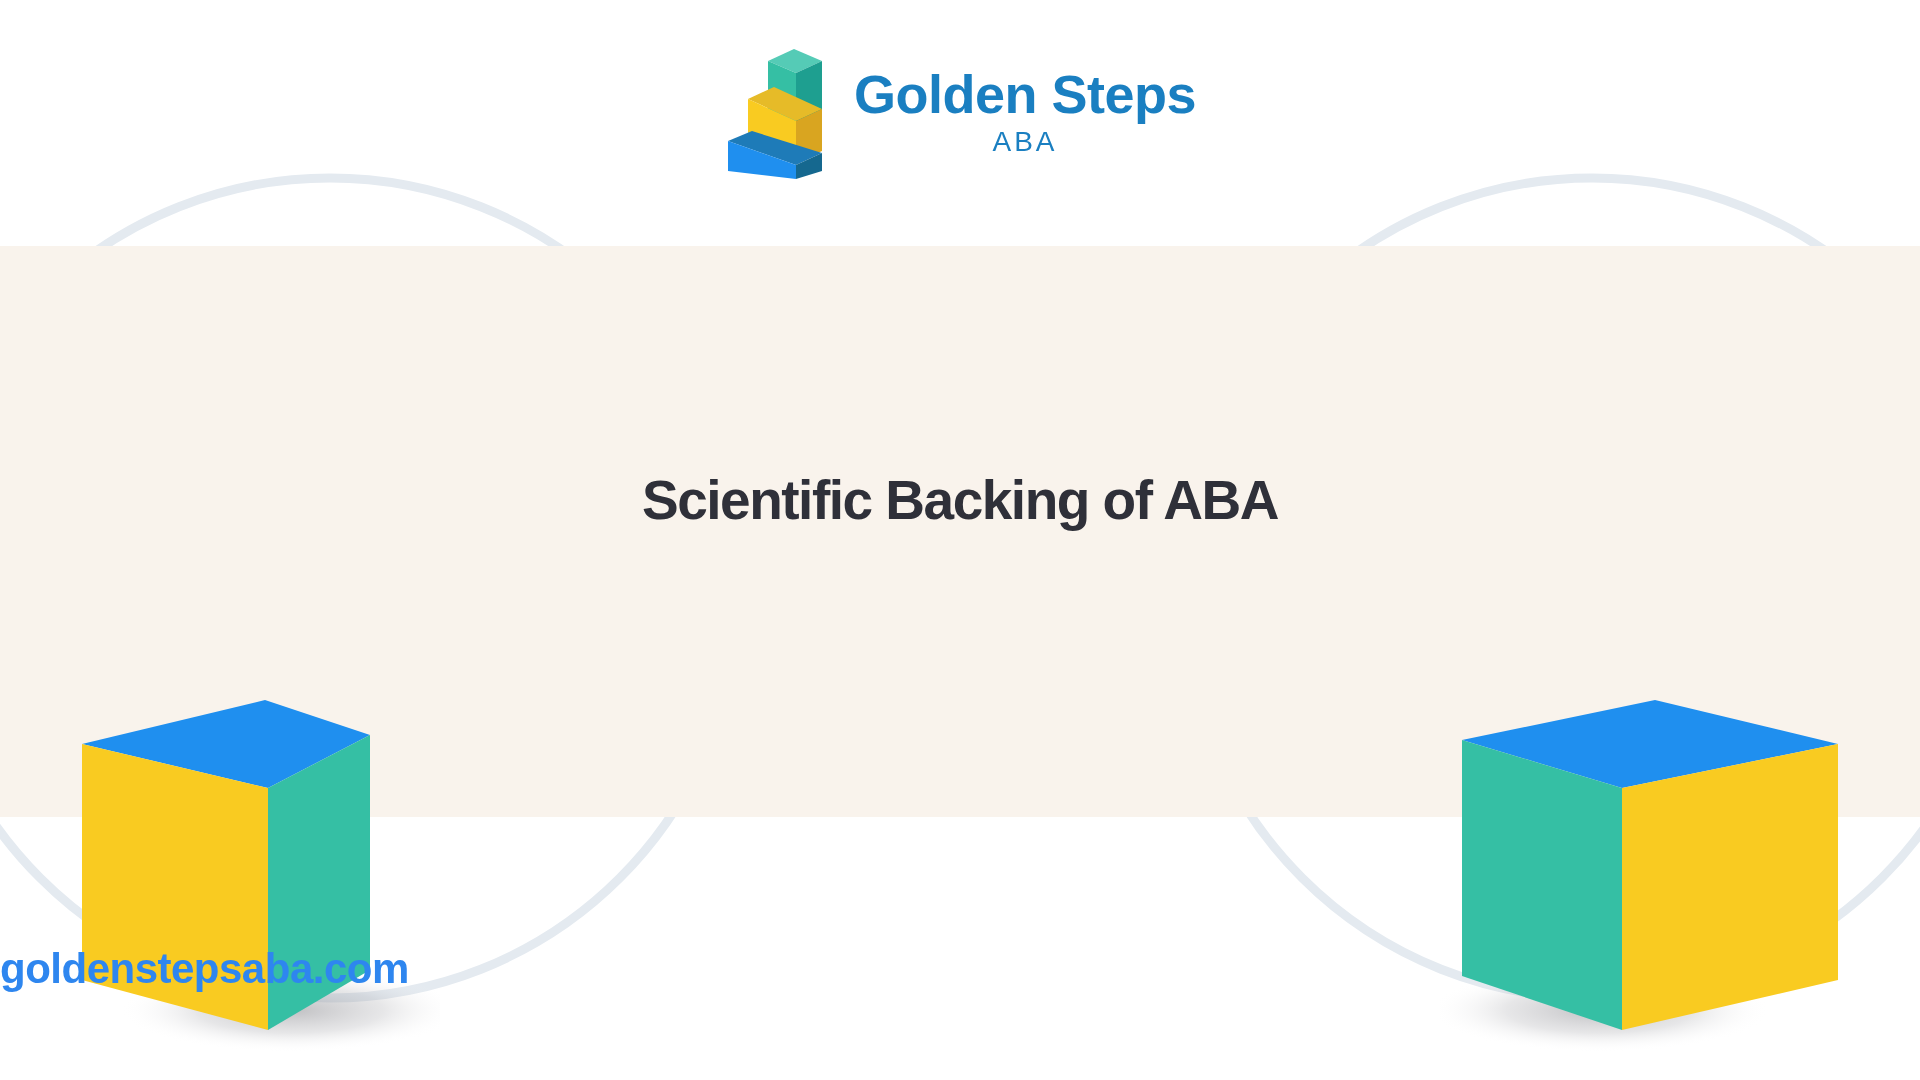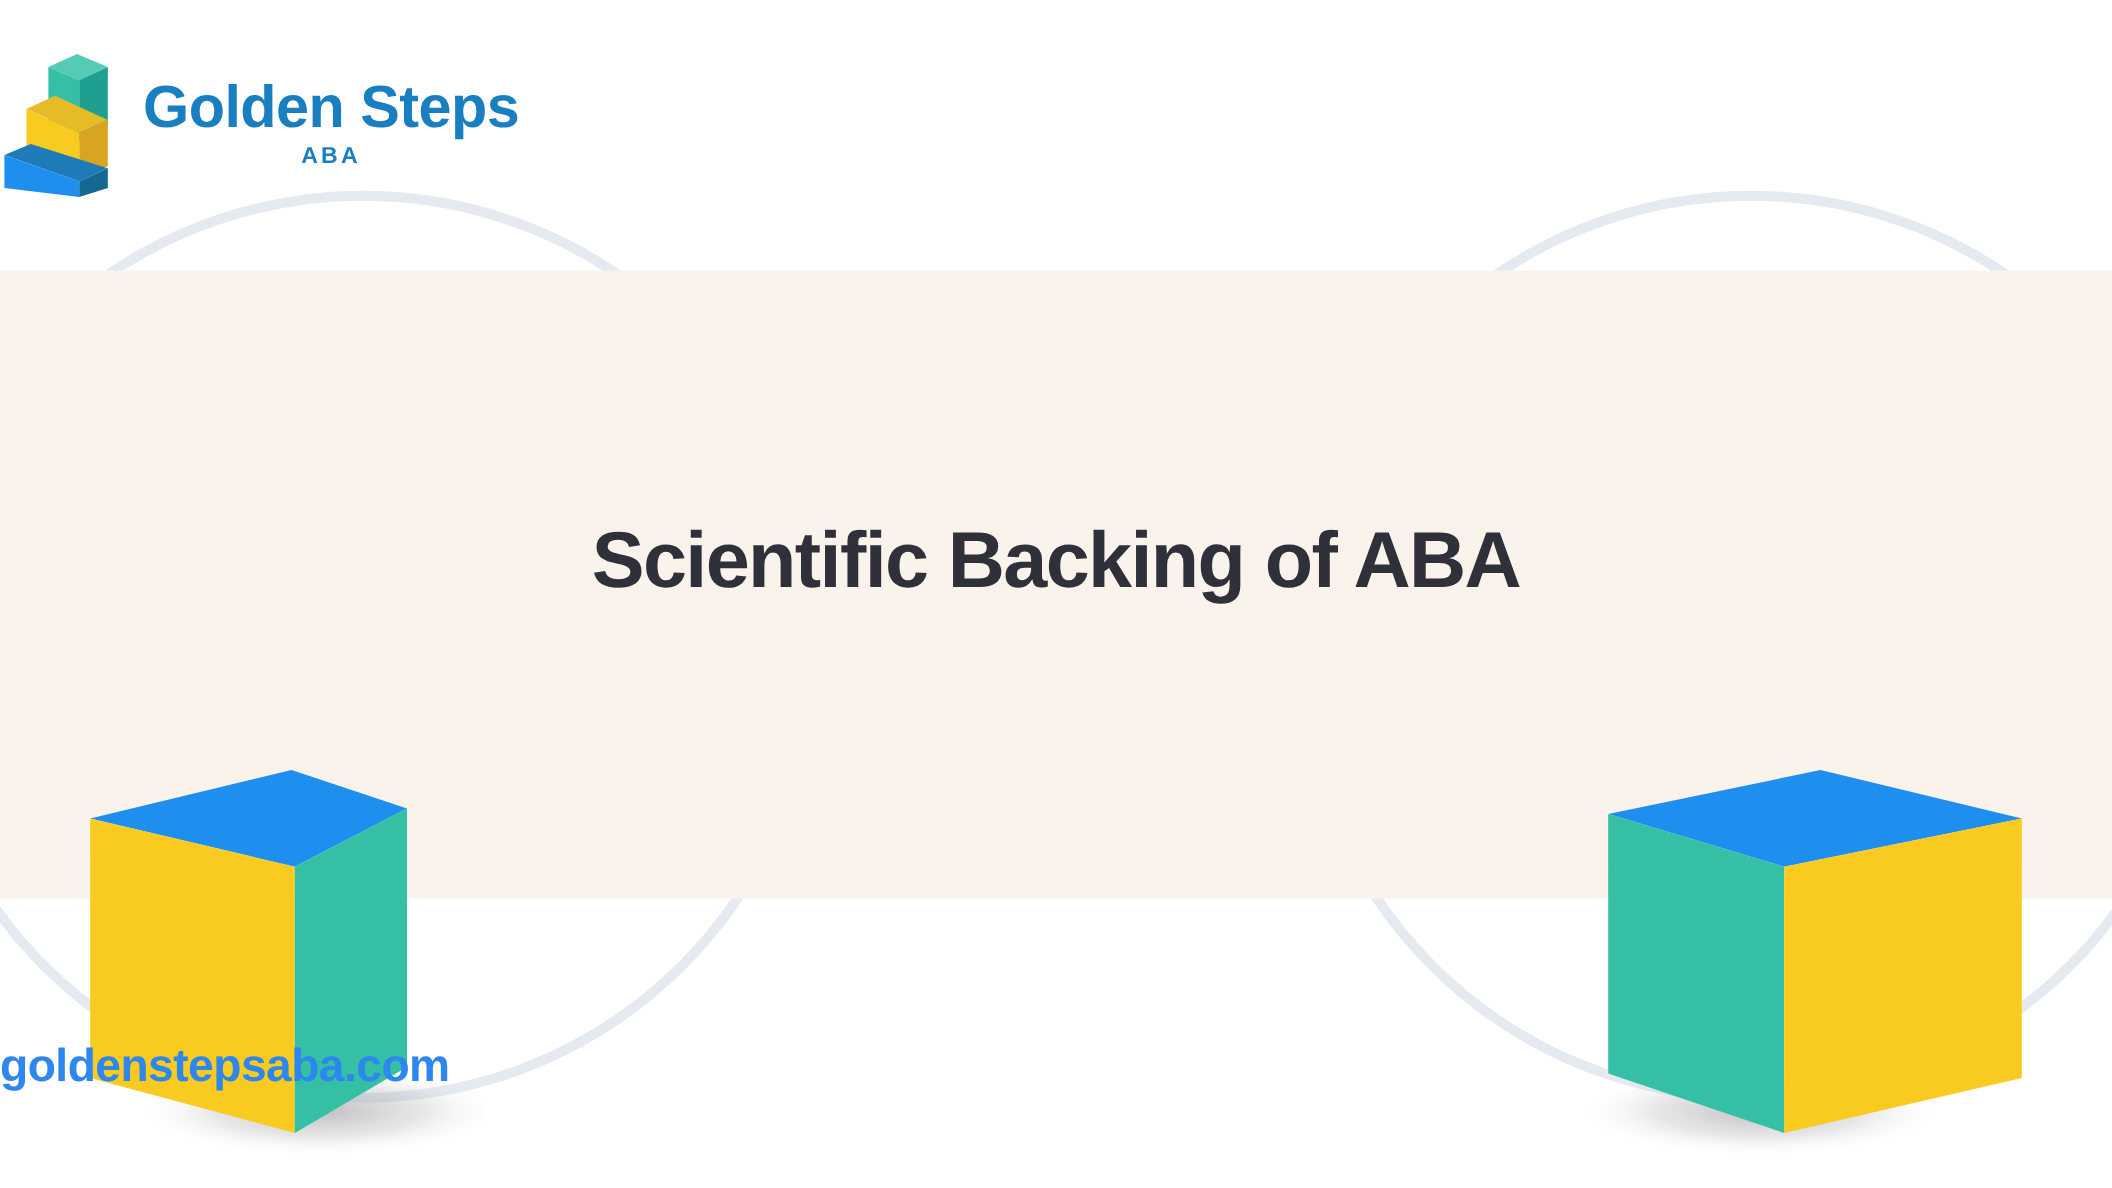--- a/index.html
+++ b/index.html
@@ -33,54 +33,55 @@
   }
 
   
   .logo-block {
     position:absolute;
     left:0; top:34px;
     width:1920px; height:150px;
     z-index:4;
     display:flex;
     align-items:center;
+    justify-content:center;
     gap:18px;
   }
   .logo-mark { width:112px; height:140px; display:block; flex:0 0 auto; }
   .logo-words {
     display:flex;
     flex-direction:column;
     align-items:center;
     line-height:1;
     padding-top:4px;
   }
   .logo-wordmark {
     font-size:54px;
     font-weight:bold;
     letter-spacing:-0.5px;
     white-space:nowrap;
   }
   .logo-sub {
-    font-size:21px;
-    font-weight:bold;
+    font-size:28px;
+    font-weight:normal;
     letter-spacing:3px;
     margin-top:7px;
   }
 
   
   .headline-wrap {
     position:absolute;
     left:0; top:470px;
     width:1920px;
     z-index:5;
     text-align:center;
     padding:0 180px;
   }
   .headline {
-    font-size:72px;
+    font-size:55px;
     font-weight:bold;
     letter-spacing:-1.5px;
     line-height:1.12;
   }
 
   
   .url-wrap {
     position:absolute;
     left:0; top:945px;
     width:1920px;

